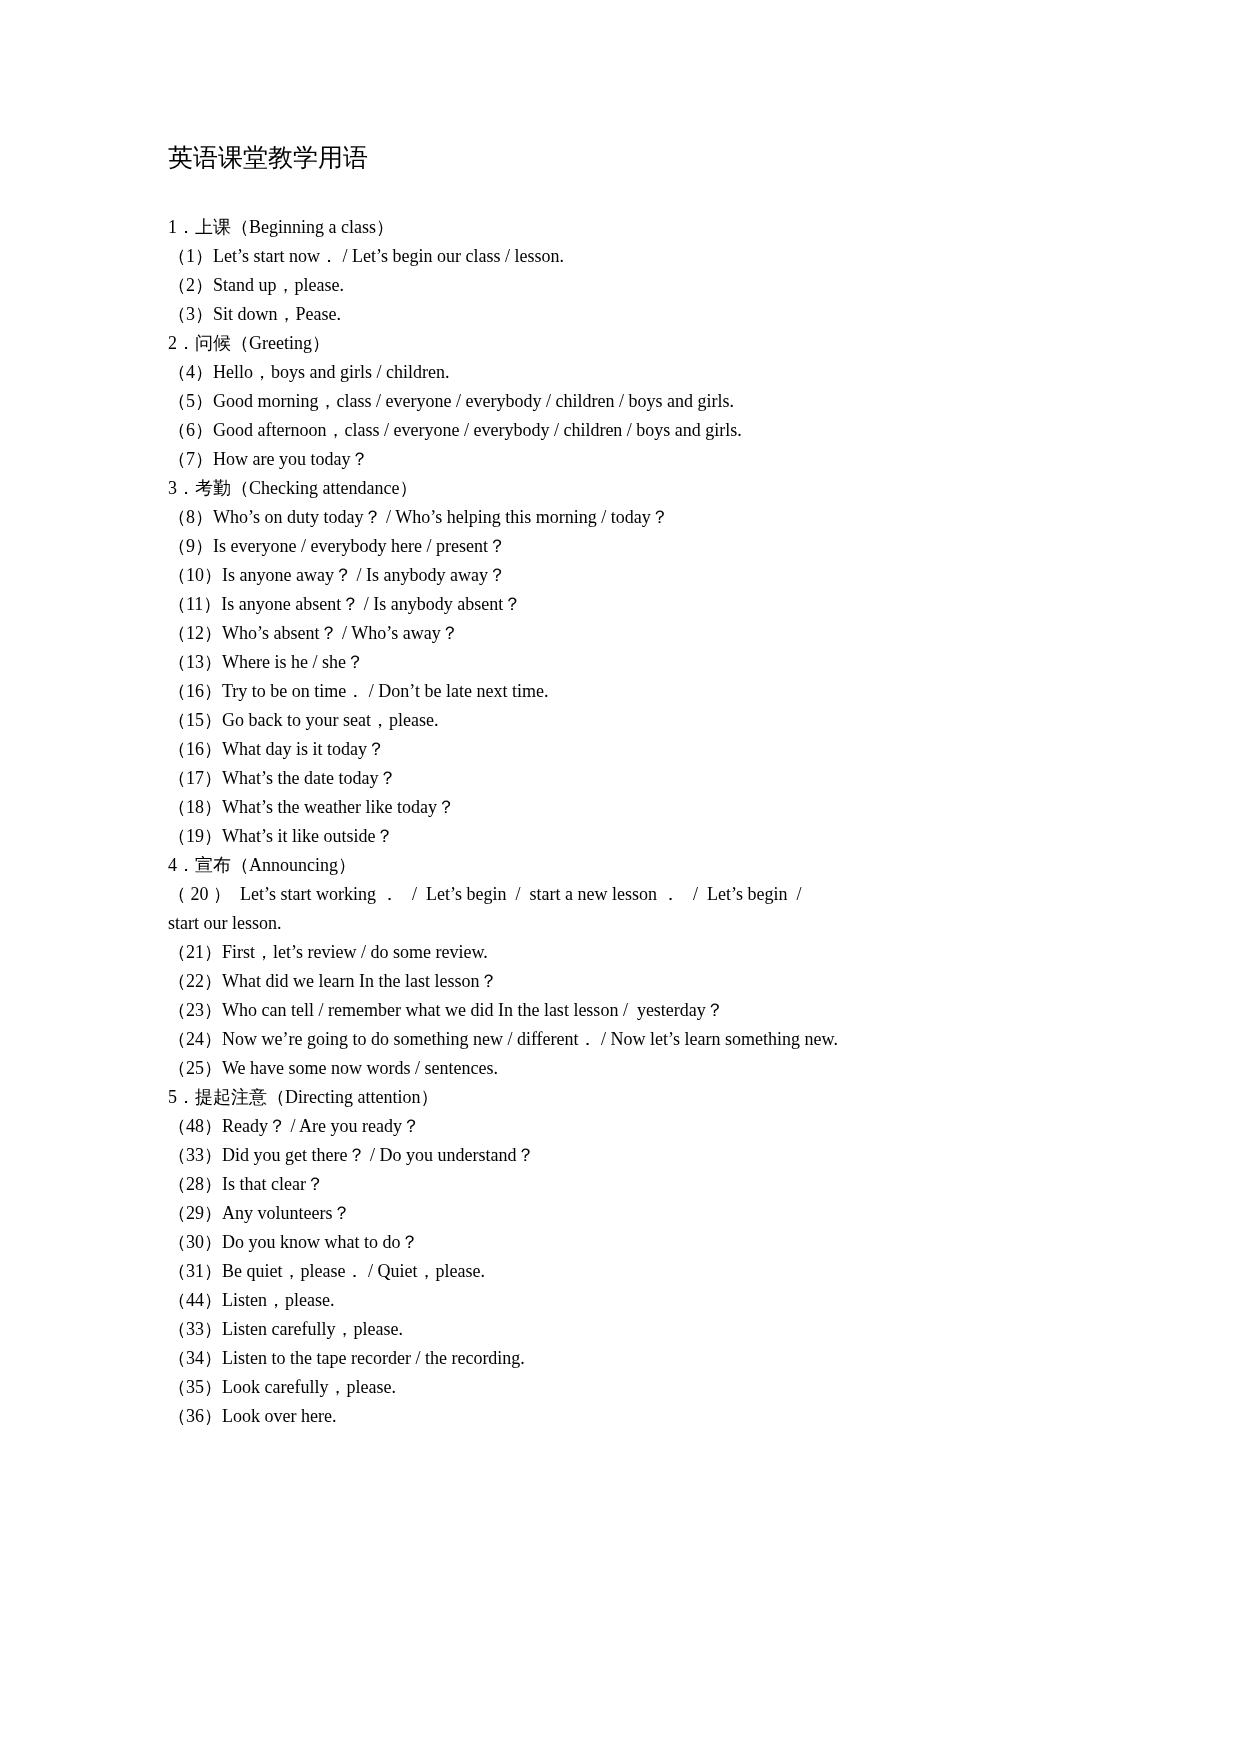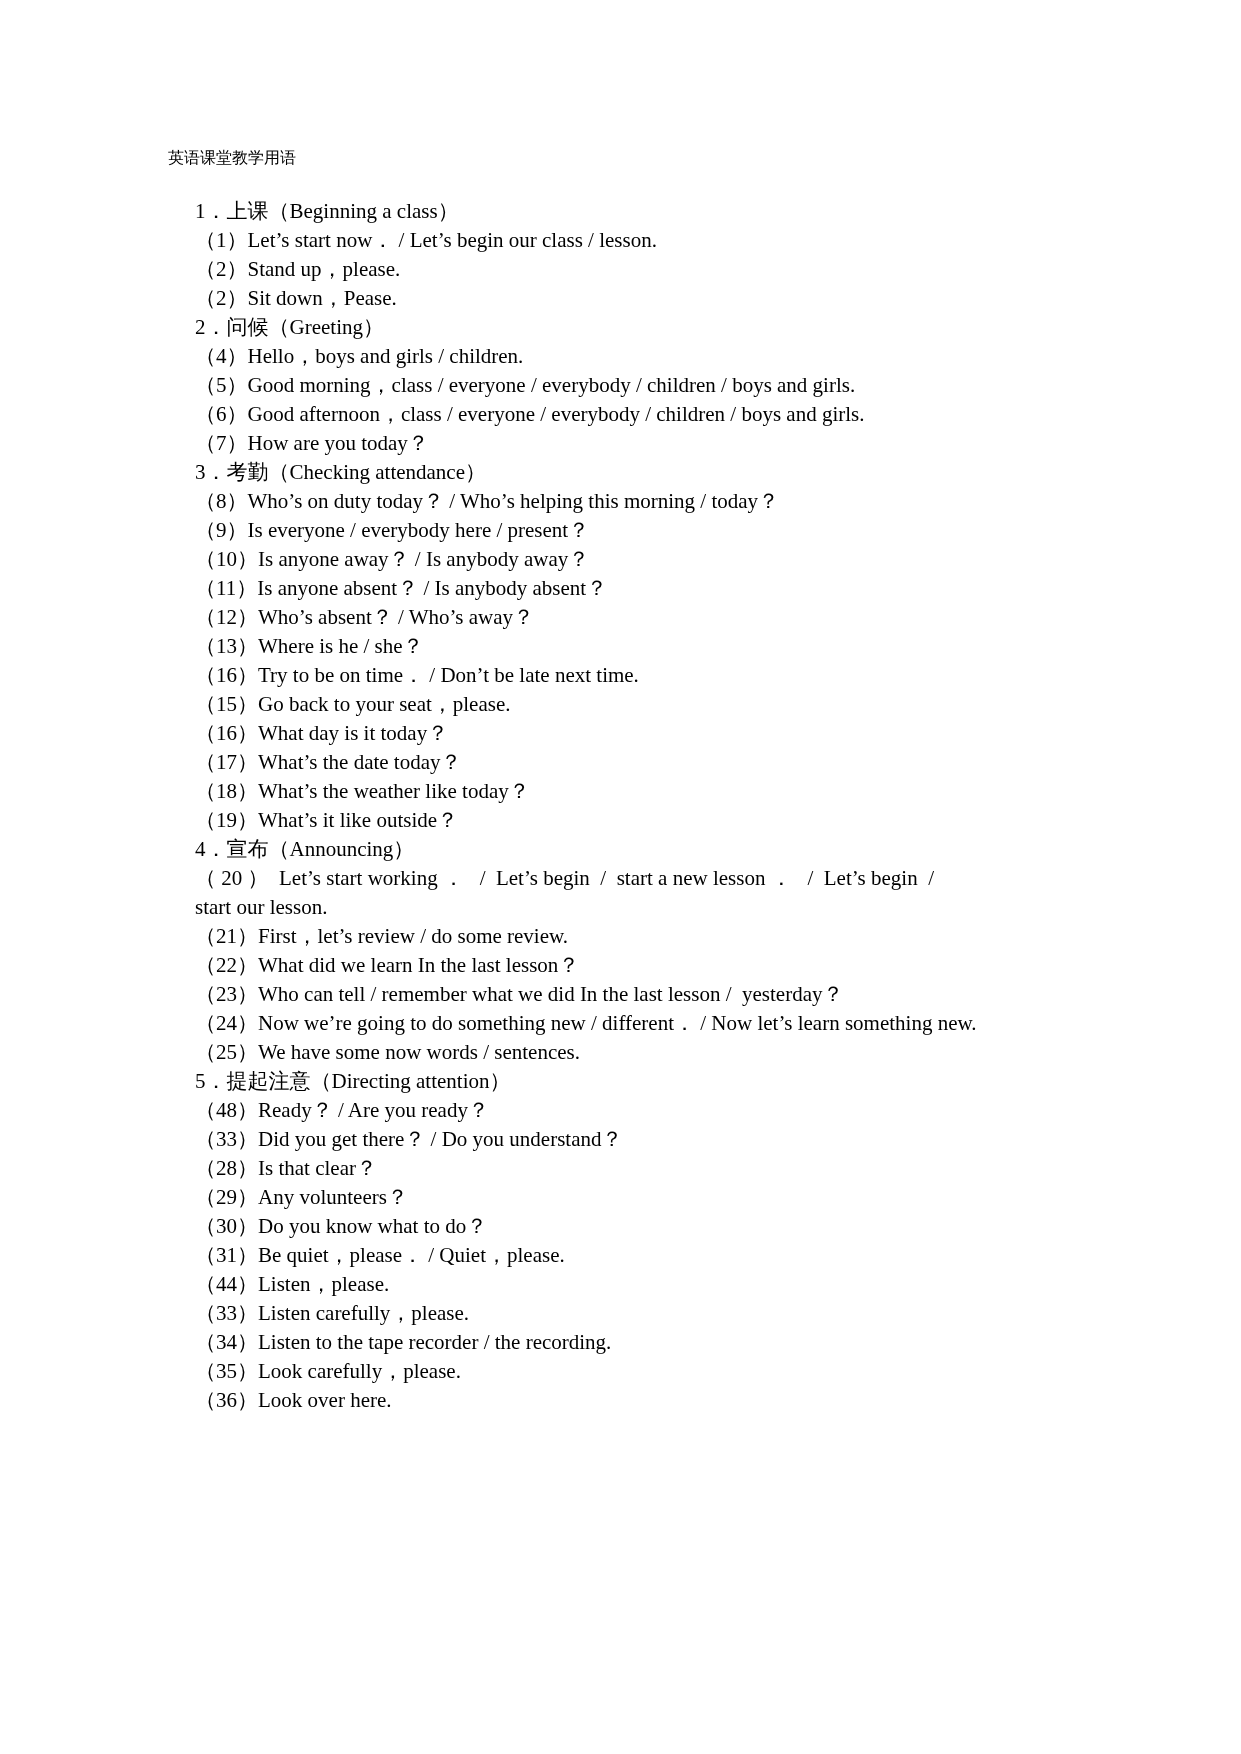--- a/index.html
+++ b/index.html
@@ -16,44 +16,43 @@
     background: #ffffff;
     overflow: hidden;
   }
   .content {
     position: absolute;
     left: 168px;
     top: 143px;
     width: 912px;
   }
   .doc-title {
-    font-size: 16px;
+    font-size: 25px;
     line-height: 29px;
-    margin-bottom: 25px;
+    margin-bottom: 41px;
     white-space: pre-wrap;
     font-family: Liberation Serif, serif;
   }
   .line {
-    font-size: 21px;
+    font-size: 18px;
     line-height: 29px;
     white-space: pre-wrap;
-    margin-left: 27px;
   }
 </style>
 </head>
 <body>
 
 <div class="page">
   <div class="content">
     <div class="doc-title">英语课堂教学用语</div>
 
     <div class="line section">1．上课（Beginning a class）</div>
     <div class="line item">（1）Let’s start now． / Let’s begin our class / lesson.</div>
     <div class="line item">（2）Stand up，please.</div>
-    <div class="line item">（2）Sit down，Pease.</div>
+    <div class="line item">（3）Sit down，Pease.</div>
     <div class="line section">2．问候（Greeting）</div>
     <div class="line item">（4）Hello，boys and girls / children.</div>
     <div class="line item">（5）Good morning，class / everyone / everybody / children / boys and girls.</div>
     <div class="line item">（6）Good afternoon，class / everyone / everybody / children / boys and girls.</div>
     <div class="line item">（7）How are you today？</div>
     <div class="line section">3．考勤（Checking attendance）</div>
     <div class="line item">（8）Who’s on duty today？ / Who’s helping this morning / today？</div>
     <div class="line item">（9）Is everyone / everybody here / present？</div>
     <div class="line item">（10）Is anyone away？ / Is anybody away？</div>
     <div class="line item">（11）Is anyone absent？ / Is anybody absent？</div>

